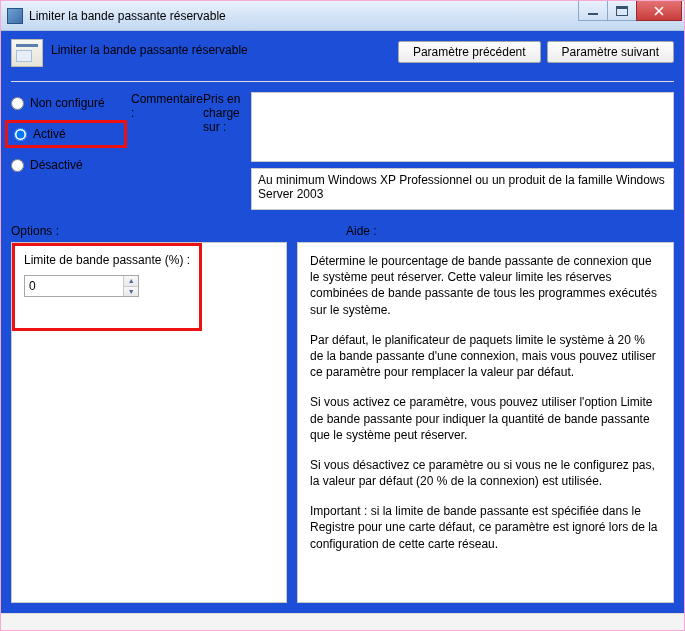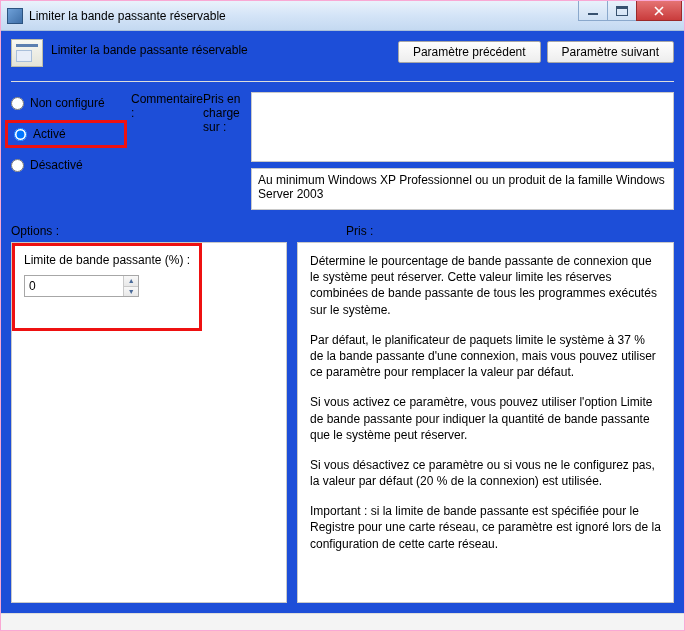--- a/index.html
+++ b/index.html
@@ -266,42 +266,42 @@
       </div>
 
       <div class="fields-col">
         <textarea class="comment-box" style=""></textarea>
         <div class="support-box">Au minimum Windows XP Professionnel ou un produit de la famille Windows Server 2003</div>
       </div>
     </div>
 
     <div class="middle-labels">
       <div class="opt-lbl">Options :</div>
-      <div>Pris :</div>
+      <div>Aide :</div>
     </div>
 
     <div class="panels">
       <div class="panel options">
         <div class="opt-highlight"></div>
         <div class="opt-label">Limite de bande passante (%) :</div>
         <div class="spinner">
           <input type="text" value="0" style="">
           <div class="spin-btns">
             <div class="sp">▲</div>
             <div class="sp">▼</div>
           </div>
         </div>
       </div>
 
       <div class="panel help">
         <p>Détermine le pourcentage de bande passante de connexion que le système peut réserver. Cette valeur limite les réserves combinées de bande passante de tous les programmes exécutés sur le système.</p>
-        <p>Par défaut, le planificateur de paquets limite le système à 37 % de la bande passante d'une connexion, mais vous pouvez utiliser ce paramètre pour remplacer la valeur par défaut.</p>
+        <p>Par défaut, le planificateur de paquets limite le système à 20 % de la bande passante d'une connexion, mais vous pouvez utiliser ce paramètre pour remplacer la valeur par défaut.</p>
         <p>Si vous activez ce paramètre, vous pouvez utiliser l'option Limite de bande passante pour indiquer la quantité de bande passante que le système peut réserver.</p>
         <p>Si vous désactivez ce paramètre ou si vous ne le configurez pas, la valeur par défaut (20 % de la connexion) est utilisée.</p>
-        <p>Important : si la limite de bande passante est spécifiée pour le Registre pour une carte réseau, ce paramètre est ignoré lors de la configuration de cette carte réseau.</p>
+        <p>Important : si la limite de bande passante est spécifiée dans le Registre pour une carte défaut, ce paramètre est ignoré lors de la configuration de cette carte réseau.</p>
       </div>
     </div>
 
   </div>
 
   <div class="footer">
     
     
     
   </div>

